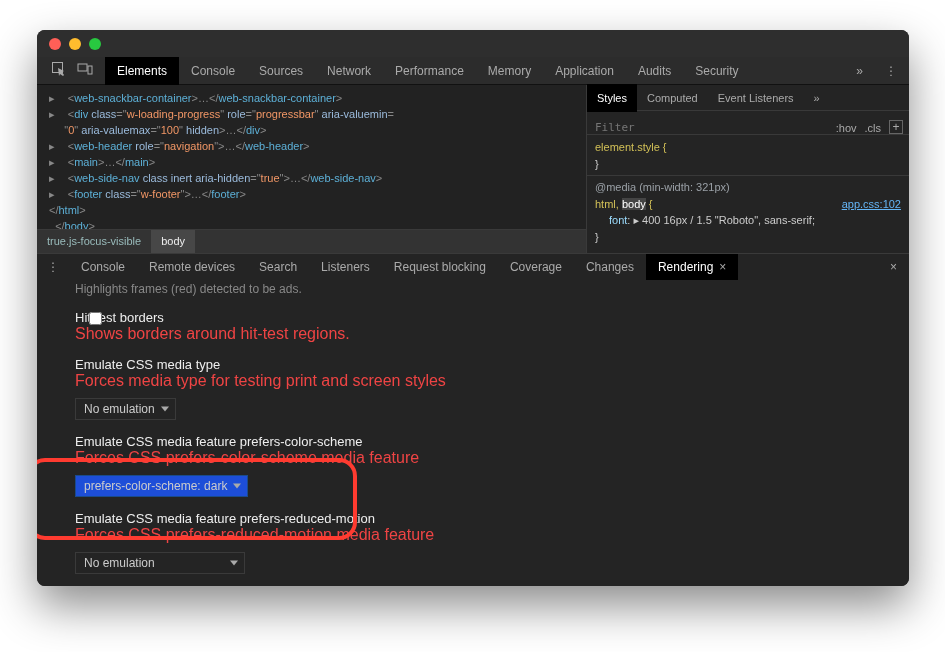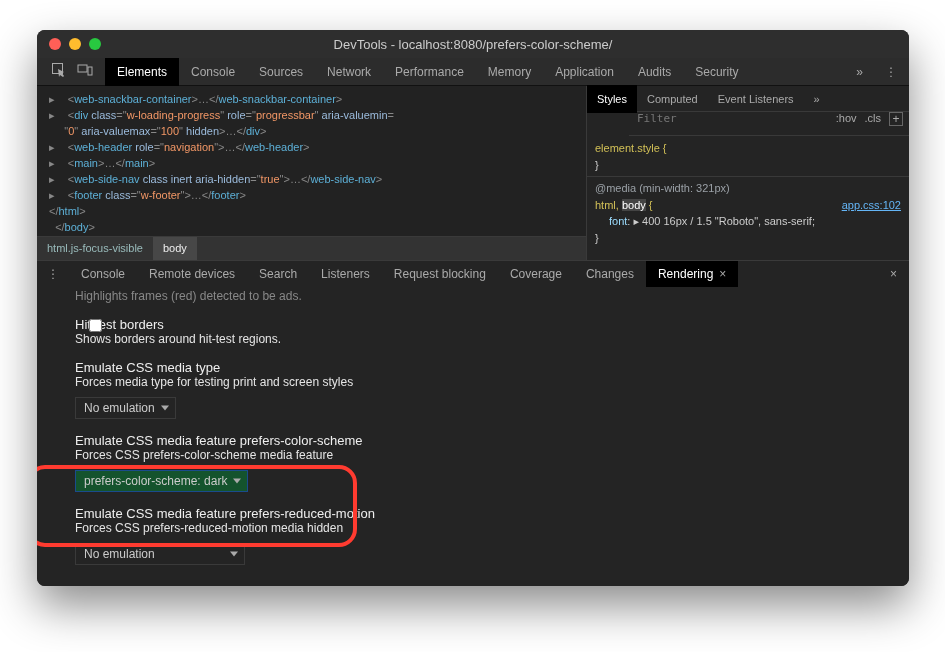--- a/index.html
+++ b/index.html
@@ -23,21 +23,21 @@
 .dom .ln{white-space:pre}
 .dom .tag{color:#5db0d7}
 .dom .attn{color:#9bbbdc}
 .dom .attv{color:#f29766}
 .dom .pun{color:#888}
 .dom .tri::before{content:"▸";color:#888;margin-right:4px}
 .sidepanel { width:323px; background:#242424; border-left:1px solid #3a3a3a; display:flex; flex-direction:column; font-family:Menlo,Monaco,monospace; font-size:11px; }
 .sp-tabs { display:flex; align-items:center; height:26px; border-bottom:1px solid #393939; font-family:"Helvetica Neue",Arial; }
 .sp-tab { padding:14px 10px; height:26px; display:flex; align-items:center; color:#aaa; cursor:pointer; }
 .sp-tab.active{background:#000;color:#fff}
-.sp-filter { display:flex; align-items:flex-start; height:24px; border-bottom:1px solid #393939; padding:0 6px 0 8px; gap:8px;margin-left:42px; }
+.sp-filter { display:flex; align-items:flex-end; height:24px; border-bottom:1px solid #393939; padding:0 6px 0 8px; gap:8px; }
 .sp-filter input { flex:1; background:transparent; border:none; color:#ccc; font-size:11px; outline:none; font-family:Menlo,monospace; }
 .sp-filter .ctl{color:#aaa;font-size:11px;cursor:pointer}
 .plus{width:14px;height:14px;border:1px solid #666;display:flex;align-items:center;justify-content:center;color:#aaa;font-size:12px;line-height:1}
 .sp-body { padding:4px 8px; color:#ccc; line-height:1.5; }
 .sp-body .sel{color:#d2c057}
 .sp-body .kw{color:#9aa0a6}
 .sp-body .prop{color:#9cdcfe}
 .sp-body .val{color:#ccc}
 .sp-body .link{color:#64b5f6;float:right;text-decoration:underline;cursor:pointer}
 .crumbs { height:24px; background:#333; border-top:1px solid #3a3a3a; display:flex; align-items:center; font-family:Menlo,monospace; font-size:11px; color:#9bb; clear:both;}
@@ -47,40 +47,39 @@
 .dtabs { display:flex; align-items:center; height:26px; font-size:12px; }
 .dotsv{padding:0 10px;color:#aaa}
 .dtab{padding:0 12px;height:26px;display:flex;align-items:center;color:#aaa;cursor:pointer}
 .dtab.active{background:#000;color:#fff}
 .dtab .x{margin-left:6px;color:#aaa}
 .dclose{margin-left:auto;padding:0 12px;color:#aaa}
 .dbody{flex:1;padding:4px 20px 12px 38px;overflow:hidden;position:relative}
 .chk{position:absolute;left:14px}
 .chk input{accent-color:#555;width:13px;height:13px}
 .sectitle{color:#eee;font-size:13px;margin-top:14px}
-.secsub{color:#e5e5e5;font-size:12px;margin-top:0}
+.secsub{color:#ef4444;font-size:16px;margin-top:0}
 .block{margin-top:14px}
 .select{margin-top:8px;height:22px;border:1px solid #3a3a3a;background:#242424;color:#ccc;font-size:12px;padding:0 20px 0 8px;display:inline-flex;align-items:center;position:relative;cursor:pointer;font-family:"Helvetica Neue",Arial}
 .select::after{content:"";position:absolute;right:6px;top:50%;width:0;height:0;border-left:4px solid transparent;border-right:4px solid transparent;border-top:5px solid #aaa;transform:translateY(-50%)}
-.select.blue{border:1px solid #1a4b8c;background:#14532d}
+.select.blue{border:1px solid #1a4b8c;background:#1d4ed8}
 .hl{position:absolute;border:4px solid #ff3b30;border-radius:18px;pointer-events:none}
 .faded{color:#888}
 </style>
 </head>
 <body>
 
 <div class="window">
 
   <div class="titlebar">
     <div class="tl-dots">
       <div class="dot r"></div>
       <div class="dot y"></div>
       <div class="dot g"></div>
     </div>
-    <div class="wtitle">DevTools - localhost:8080/prefers-color-scheme/</div>
   </div>
 
   <div class="tabbar">
     <div class="inspect-icons">
       <span><svg viewBox="0 0 16 16">
             <rect x="1.5" y="1.5" width="10" height="10" fill="none" stroke="#aaa"></rect>
             <path d="M7 7l6 3-2 1 2 3-1 1-3-2-1 2z" fill="#aaa"></path>
           </svg></span>
       <span><svg viewBox="0 0 16 16">
             <rect x="1" y="3" width="9" height="7" fill="none" stroke="#aaa"></rect>
@@ -107,21 +106,21 @@
       <div class="ln tri">   <span class="pun">&lt;</span><span class="tag">web-snackbar-container</span><span class="pun">&gt;…&lt;/</span><span class="tag">web-snackbar-container</span><span class="pun">&gt;</span></div>
       <div class="ln tri">   <span class="pun">&lt;</span><span class="tag">div</span> <span class="attn">class</span><span class="pun">="</span><span class="attv">w-loading-progress</span><span class="pun">"</span> <span class="attn">role</span><span class="pun">="</span><span class="attv">progressbar</span><span class="pun">"</span> <span class="attn">aria-valuemin</span><span class="pun">=</span></div>
       <div class="ln">     <span class="pun">"</span><span class="attv">0</span><span class="pun">"</span> <span class="attn">aria-valuemax</span><span class="pun">="</span><span class="attv">100</span><span class="pun">"</span> <span class="attn">hidden</span><span class="pun">&gt;…&lt;/</span><span class="tag">div</span><span class="pun">&gt;</span></div>
       <div class="ln tri">   <span class="pun">&lt;</span><span class="tag">web-header</span> <span class="attn">role</span><span class="pun">="</span><span class="attv">navigation</span><span class="pun">"&gt;…&lt;/</span><span class="tag">web-header</span><span class="pun">&gt;</span></div>
       <div class="ln tri">   <span class="pun">&lt;</span><span class="tag">main</span><span class="pun">&gt;…&lt;/</span><span class="tag">main</span><span class="pun">&gt;</span></div>
       <div class="ln tri">   <span class="pun">&lt;</span><span class="tag">web-side-nav</span> <span class="attn">class</span> <span class="attn">inert</span> <span class="attn">aria-hidden</span><span class="pun">="</span><span class="attv">true</span><span class="pun">"&gt;…&lt;/</span><span class="tag">web-side-nav</span><span class="pun">&gt;</span></div>
       <div class="ln tri">   <span class="pun">&lt;</span><span class="tag">footer</span> <span class="attn">class</span><span class="pun">="</span><span class="attv">w-footer</span><span class="pun">"&gt;…&lt;/</span><span class="tag">footer</span><span class="pun">&gt;</span></div>
       <div class="ln"><span class="pun">&lt;/</span><span class="tag">html</span><span class="pun">&gt;</span></div>
       <div class="ln">  <span class="pun">&lt;/</span><span class="tag">body</span><span class="pun">&gt;</span></div>
       <div class="crumbs" style="position:absolute;bottom:0;left:0;right:0">
-        <div class="crumb">html.js-focus-visible</div>
+        <div class="crumb">true.js-focus-visible</div>
         <div class="crumb sel">body</div>
       </div>
     </div>
 
     <div class="sidepanel">
       <div class="sp-tabs">
         <div class="sp-tab active">Styles</div>
         <div class="sp-tab">Computed</div>
         <div class="sp-tab">Event Listeners</div>
         <div class="sp-tab">»</div>
@@ -177,21 +176,21 @@
       </div>
 
       <div class="block">
         <div class="sectitle">Emulate CSS media feature prefers-color-scheme</div>
         <div class="secsub">Forces CSS prefers-color-scheme media feature</div>
         <div class="select blue" style="min-width:170px">prefers-color-scheme: dark</div>
       </div>
 
       <div class="block">
         <div class="sectitle">Emulate CSS media feature prefers-reduced-motion</div>
-        <div class="secsub">Forces CSS prefers-reduced-motion media hidden</div>
+        <div class="secsub">Forces CSS prefers-reduced-motion media feature</div>
         <div class="select" style="min-width:170px">No emulation</div>
       </div>
 
       <div class="hl" style="left:-10px;top:178px;width:330px;height:82px"></div>
     </div>
   </div>
 
 </div>
 
 </body></html>

